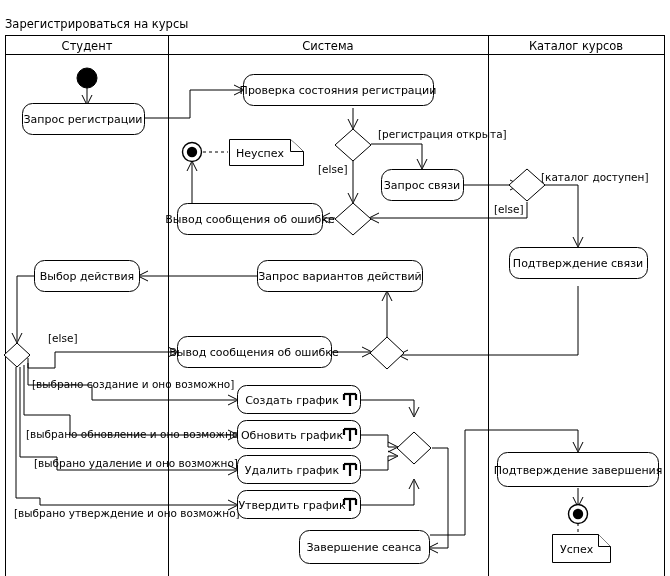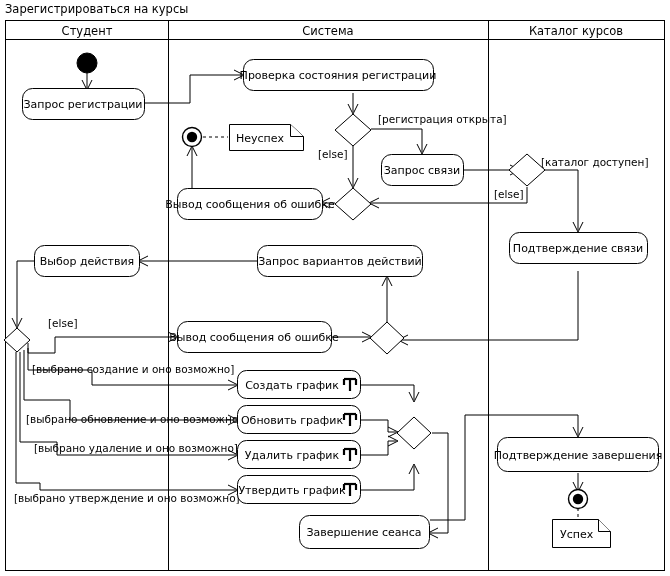--- a/index.html
+++ b/index.html
@@ -11,20 +11,21 @@
     width: 670px;
     height: 576px;
     font-family: "DejaVu Sans", "Liberation Sans", sans-serif;
     color: #000000;
     overflow: hidden;
   }
   #diagram-root {
     position: relative;
     width: 670px;
     height: 517px;
+    margin-top: 15px;
   }
   svg#activity-diagram {
     display: block;
     width: 670px;
     height: 576px;
   }
   .lane-frame, .lane-divider, .lane-header-rule {
     stroke: #000000;
     stroke-width: 1;
     fill: none;

